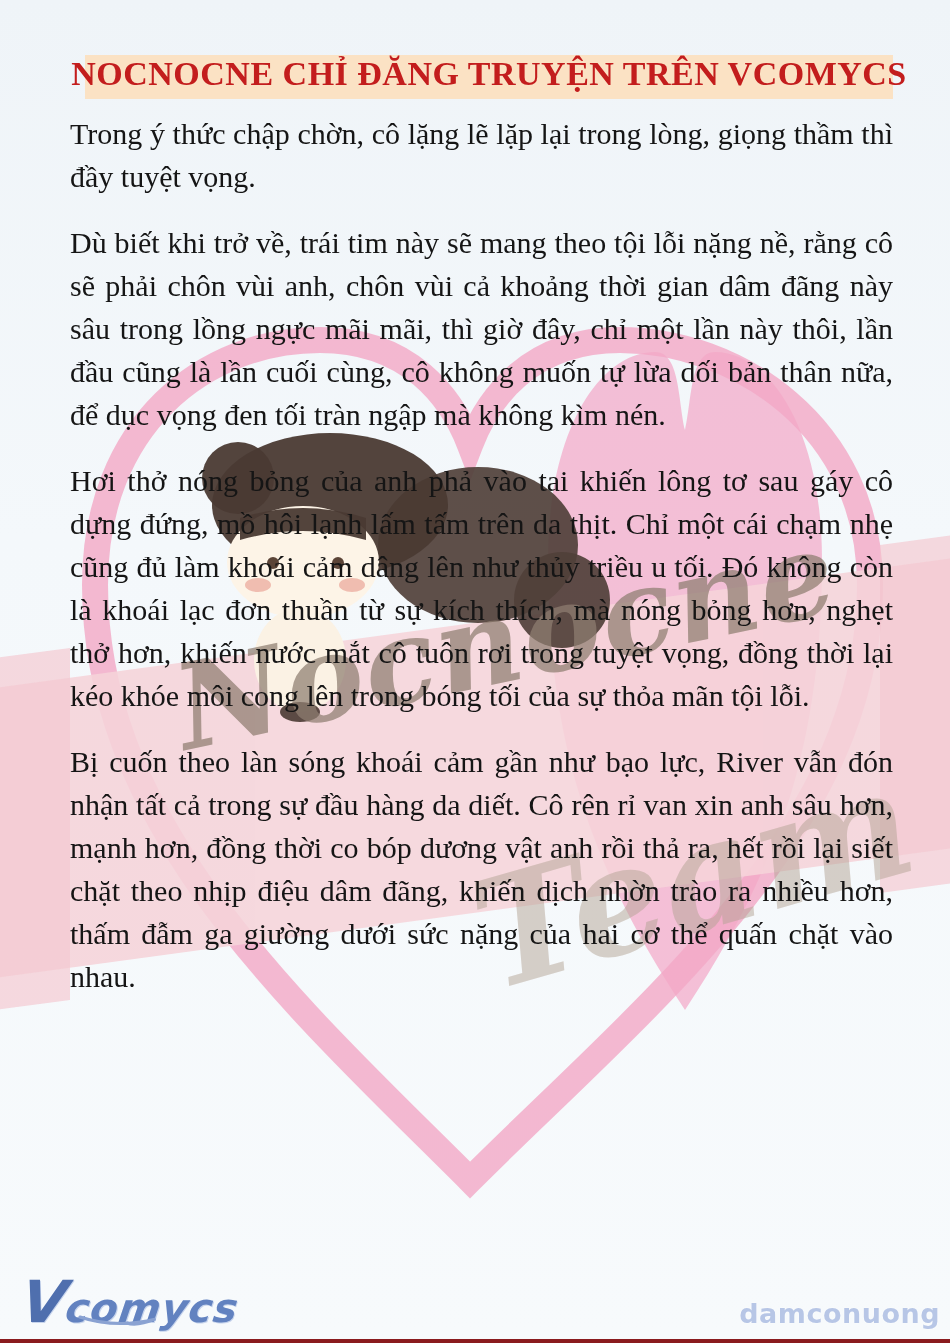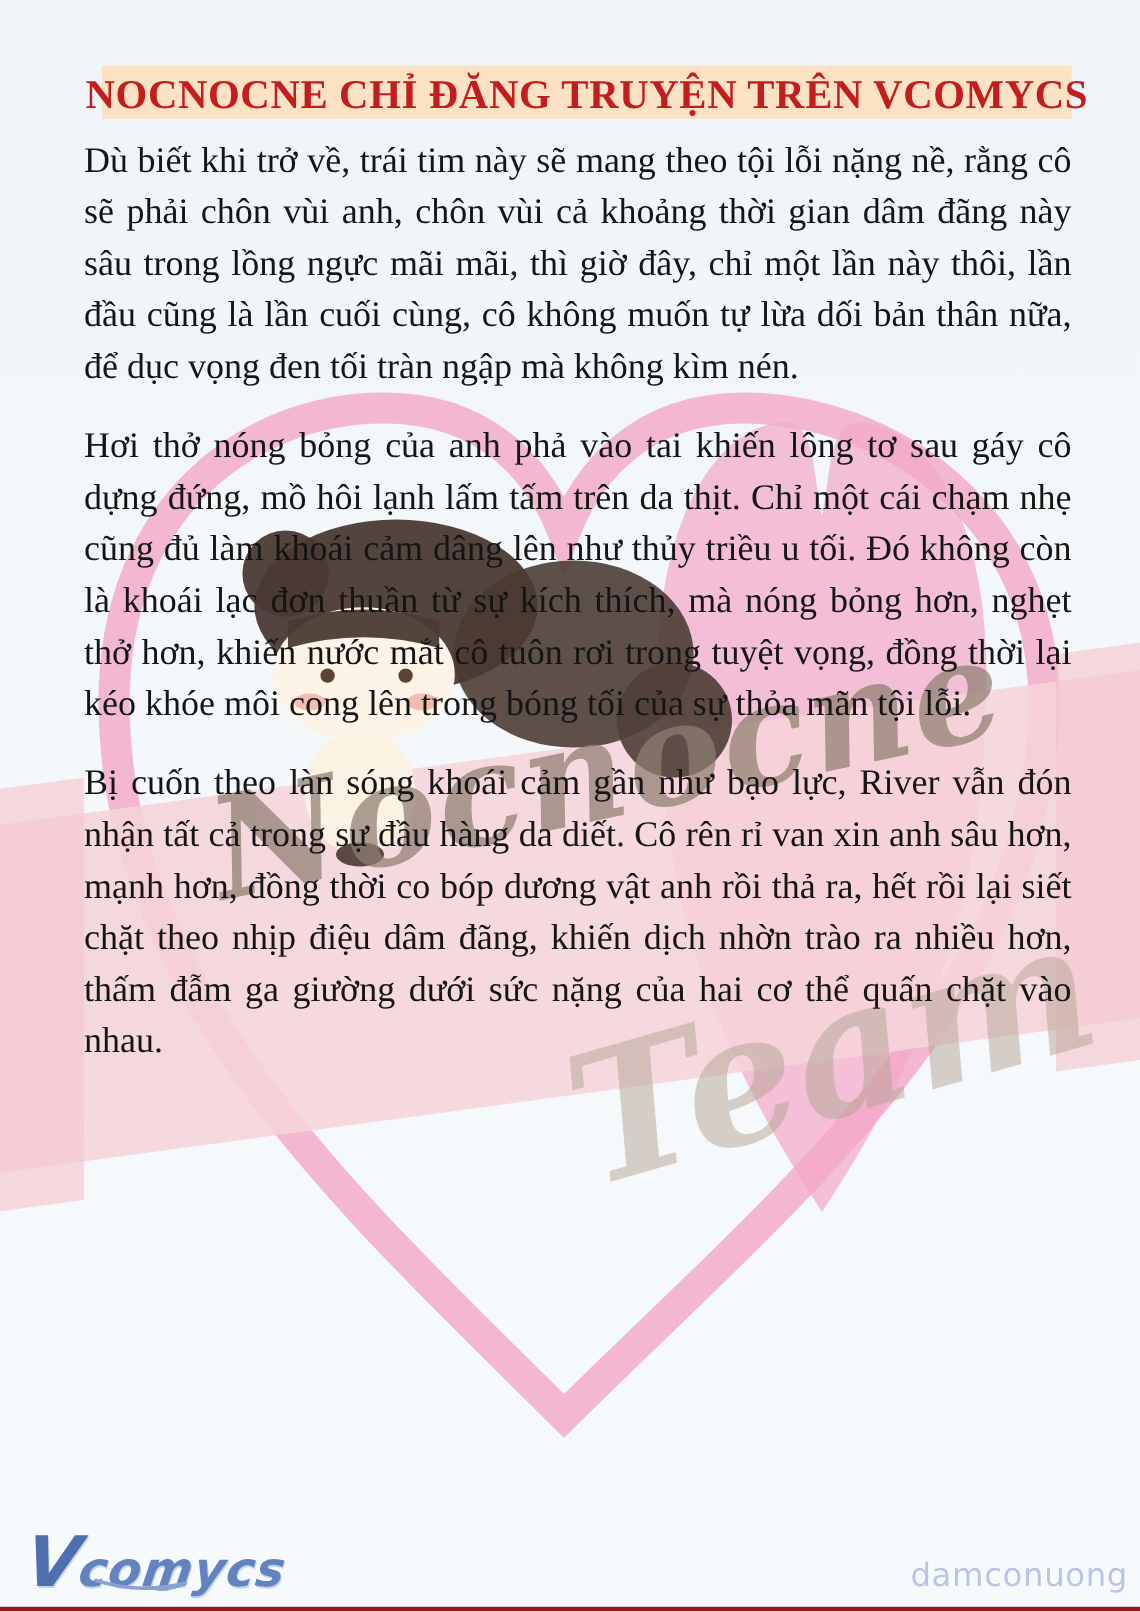--- a/index.html
+++ b/index.html
@@ -33,21 +33,21 @@
     font-size:150px;
     color:#b4a495;
     opacity:.5;
     transform:rotate(-16deg);
   }
 
   
   .header-band{
     position:absolute;left:85px;top:55px;width:808px;height:44px;
     background:#fbe2c4;
-    display:flex;align-items:flex-end;justify-content:center;
+    display:flex;align-items:flex-start;justify-content:center;
     z-index:3;
   }
   .header-band .notice{
     font-family:"Liberation Serif", serif;
     font-weight:bold;
     font-size:34px;
     color:#c31d1d;
     letter-spacing:.5px;
     white-space:nowrap;
   }
@@ -73,21 +73,21 @@
     transform:skewX(-8deg);
     line-height:1;
     text-shadow:1px 1px 0 #c7d4ec;
   }
   .vcomycs-logo .logo-v{font-size:58px;color:#4f6fae;}
   .vcomycs-logo .logo-rest{font-size:40px;letter-spacing:1px;}
   .logo-swash{position:absolute;left:58px;bottom:2px;}
   .credit{
     position:absolute;right:10px;bottom:14px;
     font-family:"DejaVu Sans", sans-serif;
-    font-weight:normal;
+    font-weight:bold;
     font-size:27px;
     color:#b7c6e6;
     text-shadow:0 0 2px #ffffff;
     letter-spacing:.5px;
   }
   .bottom-line{
     position:absolute;left:0;bottom:0;width:100%;height:4px;
     background:#8a1b1e;z-index:4;
   }
 </style>
@@ -126,20 +126,21 @@
     </svg>
     <div class="wm-word wm-nocnocne">Nocnocne</div>
     <div class="wm-word wm-team">Team</div>
   </div>
 
   <div class="header-band">
     <span class="notice">NOCNOCNE CHỈ ĐĂNG TRUYỆN TRÊN VCOMYCS</span>
   </div>
 
   <div class="content">
+    <p>Trong ý thức chập chờn, cô lặng lẽ lặp lại trong lòng, giọng thầm thì đầy tuyệt vọng.</p>
     <p>Dù biết khi trở về, trái tim này sẽ mang theo tội lỗi nặng nề, rằng cô sẽ phải chôn vùi anh, chôn vùi cả khoảng thời gian dâm đãng này sâu trong lồng ngực mãi mãi, thì giờ đây, chỉ một lần này thôi, lần đầu cũng là lần cuối cùng, cô không muốn tự lừa dối bản thân nữa, để dục vọng đen tối tràn ngập mà không kìm nén.</p>
     <p>Hơi thở nóng bỏng của anh phả vào tai khiến lông tơ sau gáy cô dựng đứng, mồ hôi lạnh lấm tấm trên da thịt. Chỉ một cái chạm nhẹ cũng đủ làm khoái cảm dâng lên như thủy triều u tối. Đó không còn là khoái lạc đơn thuần từ sự kích thích, mà nóng bỏng hơn, nghẹt thở hơn, khiến nước mắt cô tuôn rơi trong tuyệt vọng, đồng thời lại kéo khóe môi cong lên trong bóng tối của sự thỏa mãn tội lỗi.</p>
     <p>Bị cuốn theo làn sóng khoái cảm gần như bạo lực, River vẫn đón nhận tất cả trong sự đầu hàng da diết. Cô rên rỉ van xin anh sâu hơn, mạnh hơn, đồng thời co bóp dương vật anh rồi thả ra, hết rồi lại siết chặt theo nhịp điệu dâm đãng, khiến dịch nhờn trào ra nhiều hơn, thấm đẫm ga giường dưới sức nặng của hai cơ thể quấn chặt vào nhau.</p>
   </div>
 
   <div class="footer">
     <div class="vcomycs-logo">
       <span class="logo-v">V</span><span class="logo-rest">comycs</span>
       <svg class="logo-swash" width="120" height="18" viewBox="0 0 120 18">
         <path d="M2 6 Q 40 18 78 8 Q 60 16 50 12" fill="none" stroke="#8aa2d2" stroke-width="3" stroke-linecap="round"></path>

